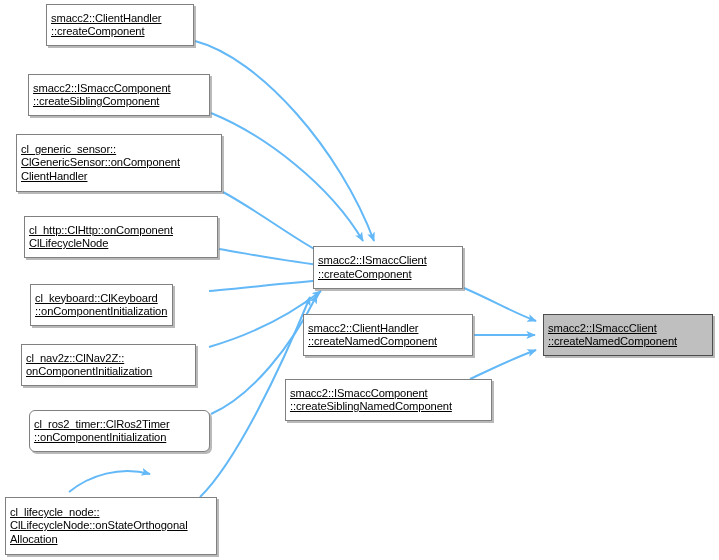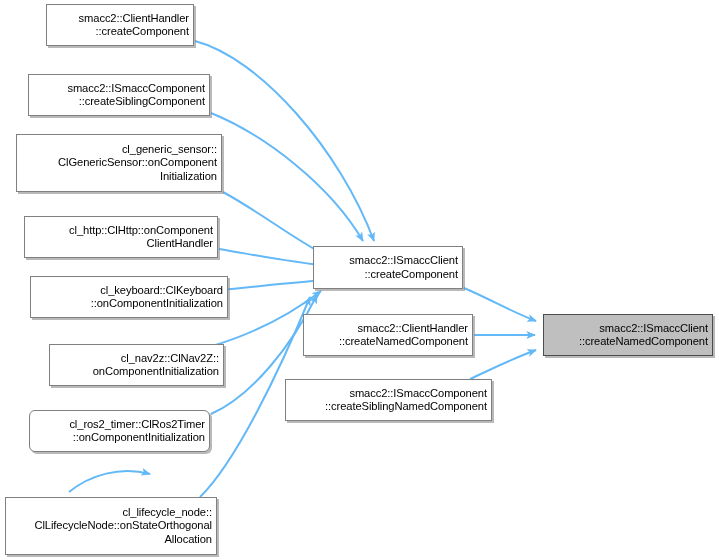--- a/index.html
+++ b/index.html
@@ -23,30 +23,31 @@
     width: 719px;
     height: 560px;
     pointer-events: none;
   }
   .gnode {
     position: absolute;
     box-sizing: border-box;
     display: flex;
     align-items: center;
     justify-content: center;
-    text-align: right;
+    text-align: left;
     background: #ffffff;
     border: 1px solid #808080;
     box-shadow: 2px 2px 0 0 rgba(128,128,128,0.55);
     color: #000000;
     font-size: 11.2px;
     line-height: 13.4px;
     letter-spacing: -0.1px;
     padding: 15px 4px;
     z-index: 2;
+    text-decoration: underline;
   }
   .gnode.highlight {
     background: #bfbfbf;
     border: 1px solid #4d4d4d;
   }
   .gnode .label {
     display: block;
     width: 100%;
     white-space: pre-line;
   }
@@ -81,31 +82,31 @@
         <span class="label">smacc2::ClientHandler
 ::createComponent</span>
       </div>
       <div class="gnode" style="left: 28px; top: 74px; width: 182px; height: 42px;">
         <span class="label">smacc2::ISmaccComponent
 ::createSiblingComponent</span>
       </div>
       <div class="gnode" style="left: 16px; top: 134px; width: 206px; height: 58px;">
         <span class="label">cl_generic_sensor::
 ClGenericSensor::onComponent
-Initialization</span>
+ClientHandler</span>
       </div>
       <div class="gnode" style="left: 24px; top: 216px; width: 194px; height: 42px;">
         <span class="label">cl_http::ClHttp::onComponent
-ClientHandler</span>
+ClLifecycleNode</span>
       </div>
-      <div class="gnode" style="left: 30px; top: 276px; width: 198px; height: 42px;">
+      <div class="gnode" style="left: 30px; top: 284px; width: 143px; height: 42px;">
         <span class="label">cl_keyboard::ClKeyboard
 ::onComponentInitialization</span>
       </div>
-      <div class="gnode" style="left: 49px; top: 344px; width: 175px; height: 42px;">
+      <div class="gnode" style="left: 21px; top: 344px; width: 175px; height: 42px;">
         <span class="label">cl_nav2z::ClNav2Z::
 onComponentInitialization</span>
       </div>
       <div class="gnode" style="left: 29px; top: 410px; width: 181px; height: 42px; border-radius: 6px;">
         <span class="label">cl_ros2_timer::ClRos2Timer
 ::onComponentInitialization</span>
       </div>
       <div class="gnode" style="left: 5px; top: 497px; width: 212px; height: 58px;">
         <span class="label">cl_lifecycle_node::
 ClLifecycleNode::onStateOrthogonal

